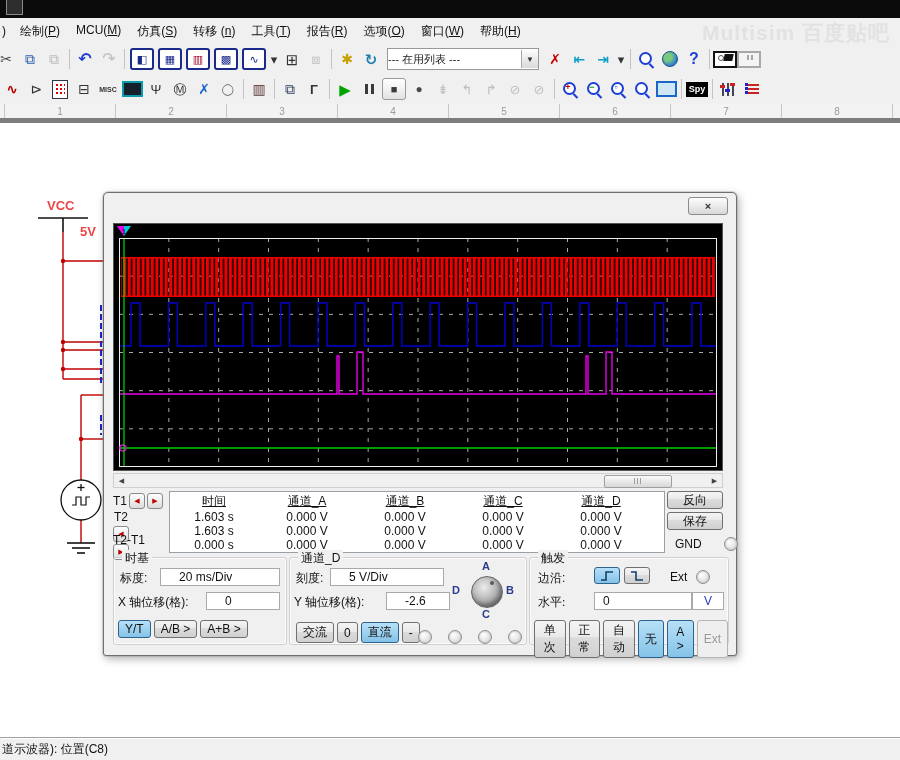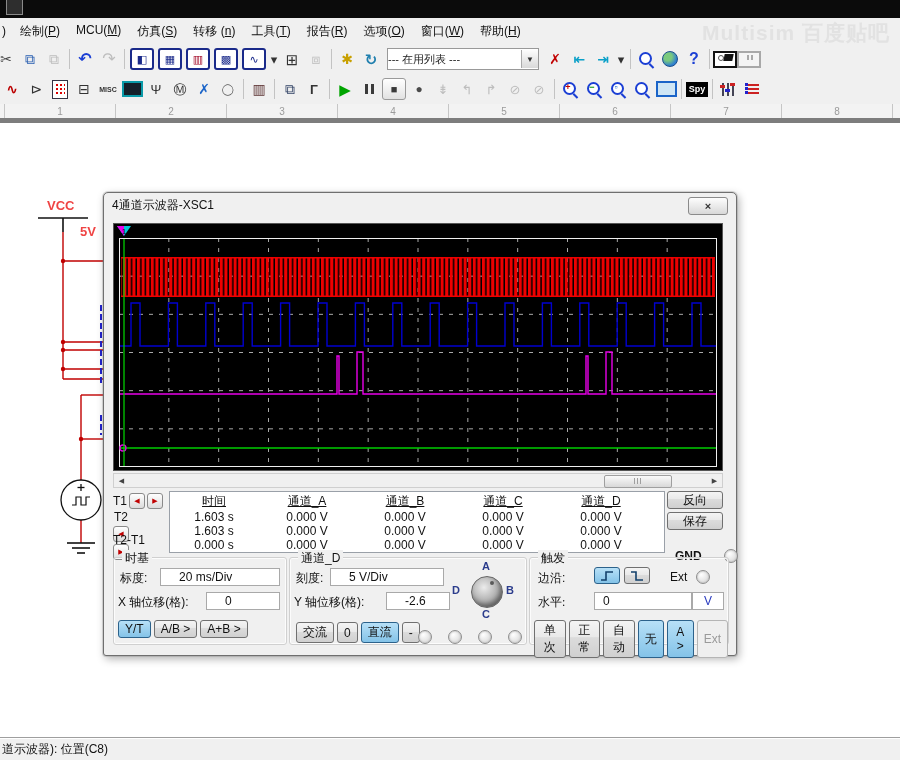--- a/index.html
+++ b/index.html
@@ -98,21 +98,21 @@
           font-size:7px;color:#c00000;display:flex;align-items:center;justify-content:center;}
   .mtable{position:absolute;left:65px;top:298px;width:494px;height:60px;background:#fff;border:1px solid #9aa0a8;overflow:hidden;}
   .thead,.trow{display:flex;}
   .thead span{font-size:12px;text-decoration:underline;}
   .trow span{font-size:12px;}
   .thead span,.trow span{width:98px;text-align:center;flex:none;}
   .thead span:first-child,.trow span:first-child{width:88px;}
   .thead{margin-top:1px;}
   .sidebtns{position:absolute;left:563px;top:298px;width:60px;}
   .sbtn{width:56px;height:18px;margin-bottom:3px;}
-  .gndrow{display:flex;align-items:center;gap:22px;margin-top:16px;padding-left:8px;font-weight:bold;}
+  .gndrow{display:flex;align-items:center;gap:22px;margin-top:4px;padding-left:8px;}
 
   
   .btn{border:1px solid #707070;border-radius:3px;background:linear-gradient(#f4f4f4,#e9e9e9 45%,#dcdcdc 46%,#d0d0d0);
        font-size:12px;font-family:inherit;color:#111;padding:1px 6px;display:inline-flex;align-items:center;justify-content:center;}
   .btn.active{background:#8cc6ea;background:linear-gradient(#b7e0f7,#84c3e8);border-color:#2c628b;}
   .btn.dis{color:#9a9a9a;border-color:#b5b5b5;background:#efefef;}
   .field{background:#fff;border:1px solid #a9a9a9;font-size:12px;position:absolute;height:16px;line-height:16px;padding-left:18px;}
   .field.pl6{padding-left:8px;}
   .radio{width:12px;height:12px;border-radius:50%;border:1px solid #8e8e8e;background:radial-gradient(circle at 35% 30%,#fff,#d2d2d2);box-shadow:inset 0 0 2px #aaa;display:inline-block;flex:none;}
 
@@ -416,23 +416,20 @@
         <line x1="72" y1="425" x2="90" y2="425"></line>
         <line x1="77" y1="430" x2="85" y2="430"></line>
       </g>
       <g stroke="#2222cc" stroke-width="2" stroke-dasharray="6,3">
         <line x1="101" y1="182" x2="101" y2="262"></line>
         <line x1="101" y1="292" x2="101" y2="312"></line>
       </g>
     </svg>
 
     <div class="dialog">
-      <div class="dtitle">
-        <span class="ttext">4通道示波器-XSC1</span>
-      </div>
       <div class="dclose">×</div>
 
       <div class="bezel">
         <svg width="608" height="246">
             <rect x="0" y="0" width="608" height="246" fill="#000000"></rect>
             <defs>
               <pattern id="redstripes" width="4.6" height="1" patternUnits="userSpaceOnUse">
                 <rect width="3.1" height="1" fill="#ee0000"></rect>
               </pattern>
             </defs>

